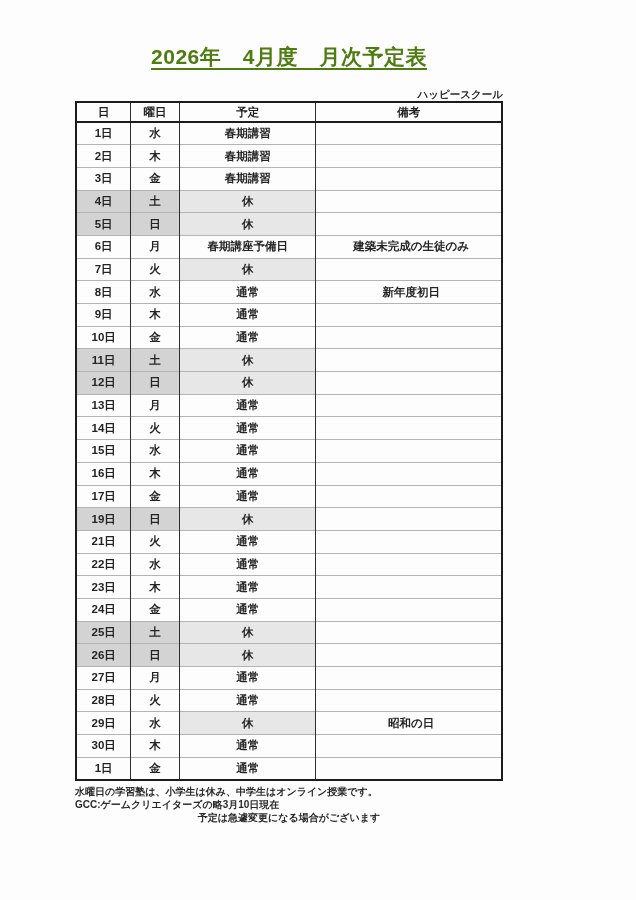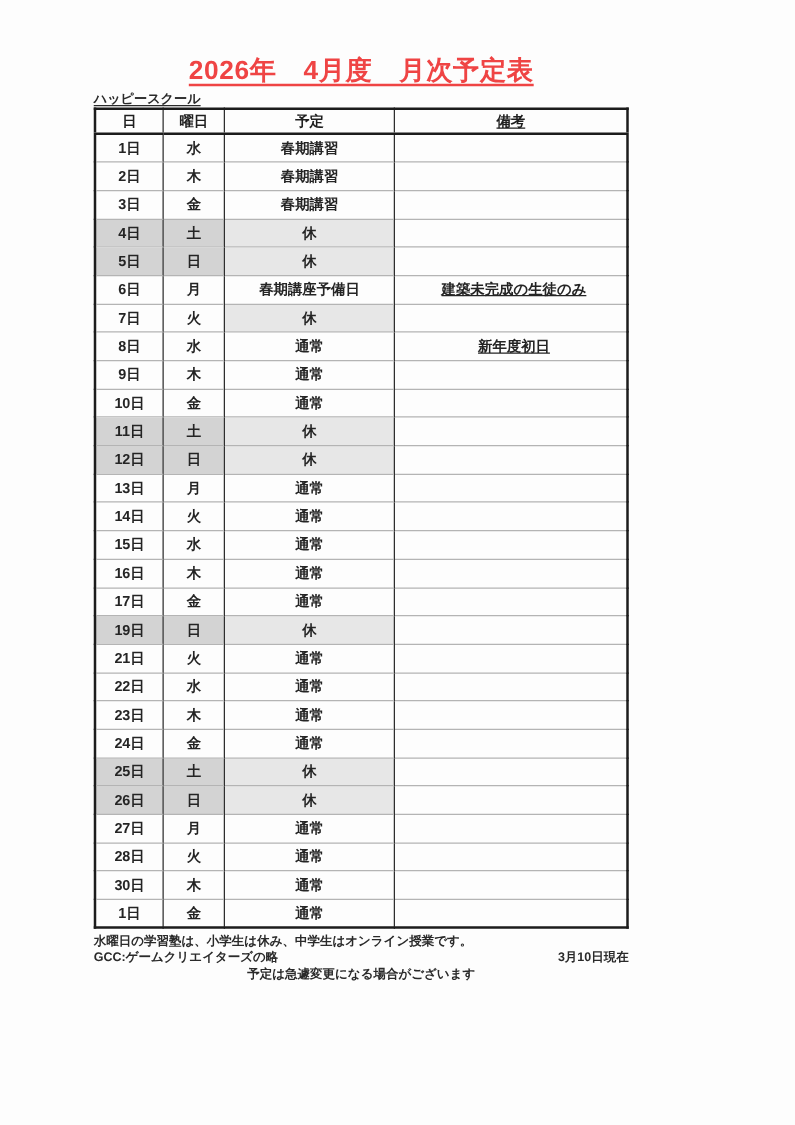--- a/index.html
+++ b/index.html
@@ -11,48 +11,47 @@
     overflow: hidden;
   }
   .page { position: relative; width: 636px; height: 900px; }
   .content { position: absolute; left: 75px; top: 44px; width: 428px; }
 
   .title {
     font-size: 21px;
     font-weight: bold;
     text-align: center;
     letter-spacing: 0.5px;
-    color: #ef4444;
+    color: #4d7c0f;
     line-height: 26px;
     text-decoration: underline;
     text-underline-offset: 4px;
     text-decoration-thickness: 2px;
   }
   .school {
-    text-align: left;
+    text-align: right;
     font-size: 10.5px;
     font-weight: bold;
     color: #2a2a2a;
     line-height: 13px;
-    margin-top: 3px;
-    text-decoration: underline;
+    margin-top: 18px;
     text-underline-offset: 2px;
   }
 
   table.sched {
     border-collapse: collapse;
     table-layout: fixed;
     width: 428px;
     border: 2.5px solid var(--border-dark);
     margin-top: 0;
   }
   .c-day   { width: 53px; }
   .c-wd    { width: 47px; }
   .c-plan  { width: 132px; }
-  .c-notes { width: 180px; text-decoration: underline; }
+  .c-notes { width: 180px; }
 
   table.sched th {
     height: 20px;
     font-size: 11.5px;
     font-weight: bold;
     text-align: center;
     vertical-align: middle;
     border-left: 1.5px solid #2e2e2e;
     border-bottom: 2px solid var(--border-dark);
     background: #fdfdfd;
@@ -69,21 +68,21 @@
     white-space: nowrap;
     overflow: hidden;
   }
   table.sched th:first-child, table.sched td:first-child { border-left: none; }
   td.c-notes { text-align: left; padding-left: 5px; margin-left: 39px; }
   .shade-med   { background: var(--shade-day); margin-top: 40px; }
   .shade-light { background: var(--shade-plan); }
 
   .foot { margin-top: 4px; font-size: 10px; font-weight: bold; color: #2a2a2a; }
   .foot-line1 { line-height: 13px; }
-  .foot-line2 { display: flex; justify-content: space-between; line-height: 13px; }
+  .foot-line2 { display: flex; line-height: 13px; }
   .foot-line3 { text-align: center; line-height: 14px; }
 </style>
 </head>
 <body>
 
 <div class="page">
   <div class="content">
 
     <div class="title">2026年　4月度　月次予定表</div>
     <div class="school">ハッピースクール</div>
@@ -275,20 +274,26 @@
     <td class="c-notes"></td>
   </tr>
 
   <tr>
     <td class="c-day">28日</td>
     <td class="c-wd">火</td>
     <td class="c-plan">通常</td>
     <td class="c-notes"></td>
   </tr>
 
+  <tr>
+    <td class="c-day">29日</td>
+    <td class="c-wd">水</td>
+    <td class="c-plan shade-light">休</td>
+    <td class="c-notes">昭和の日</td>
+  </tr>
 
   <tr>
     <td class="c-day">30日</td>
     <td class="c-wd">木</td>
     <td class="c-plan">通常</td>
     <td class="c-notes"></td>
   </tr>
 
   <tr>
     <td class="c-day">1日</td>

